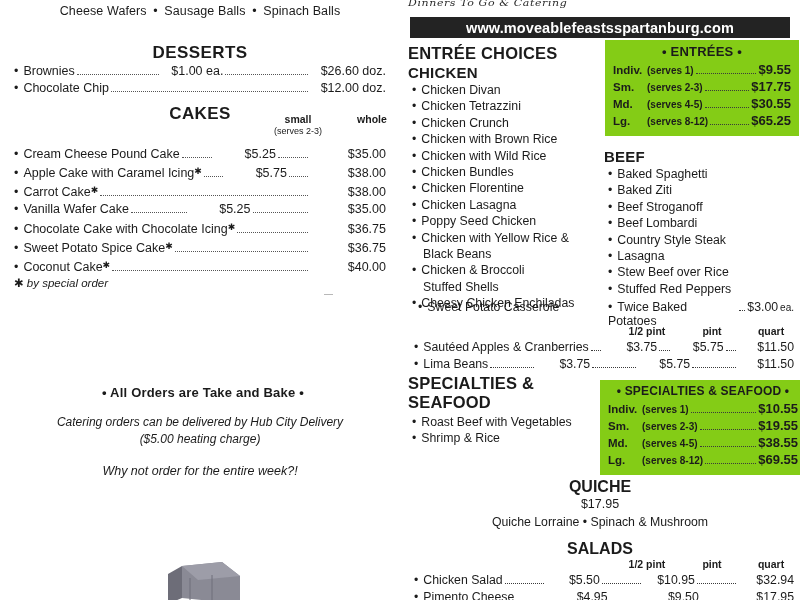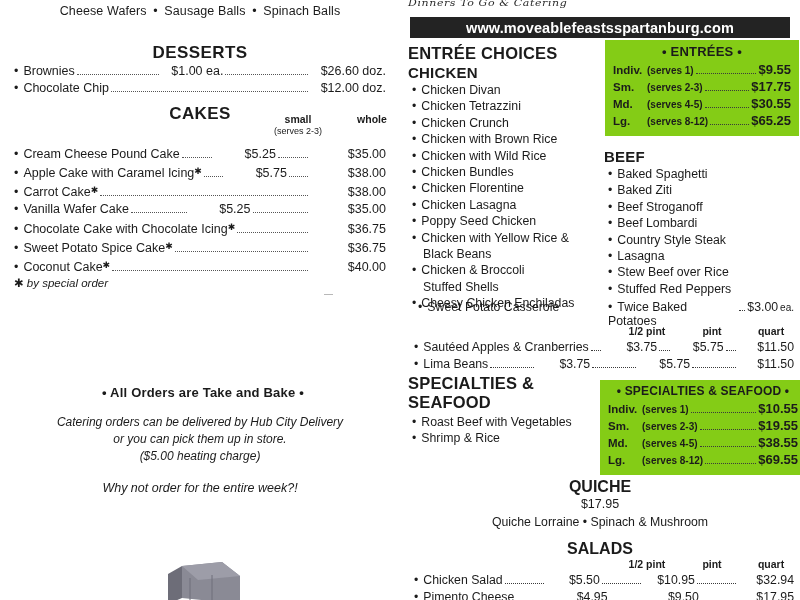--- a/index.html
+++ b/index.html
@@ -369,21 +369,20 @@
       <span class="star">✱</span>
       <span>by special order</span>
     </div>
 
     <div class="stray-dash"></div>
 
     <div class="takebake">
       <div class="tb-title">• All Orders are Take and Bake •</div>
       <div class="tb-para">
         <div>Catering orders can be delivered by Hub City Delivery</div>
-        <div>or you can pick them up in store.</div>
         <div>($5.00 heating charge)</div>
       </div>
       <div class="tb-last">Why not order for the entire week?!</div>
     </div>
 
     <div class="corner-graphic">
       <svg width="90" height="44" viewBox="0 0 90 44">
         <polygon points="8,44 8,14 22,6 22,38" fill="#6d6d78"></polygon>
         <polygon points="22,6 62,2 80,16 80,44 22,38" fill="#8a8a95"></polygon>
         <polygon points="22,6 62,2 80,16 38,20" fill="#9d9da8"></polygon>

